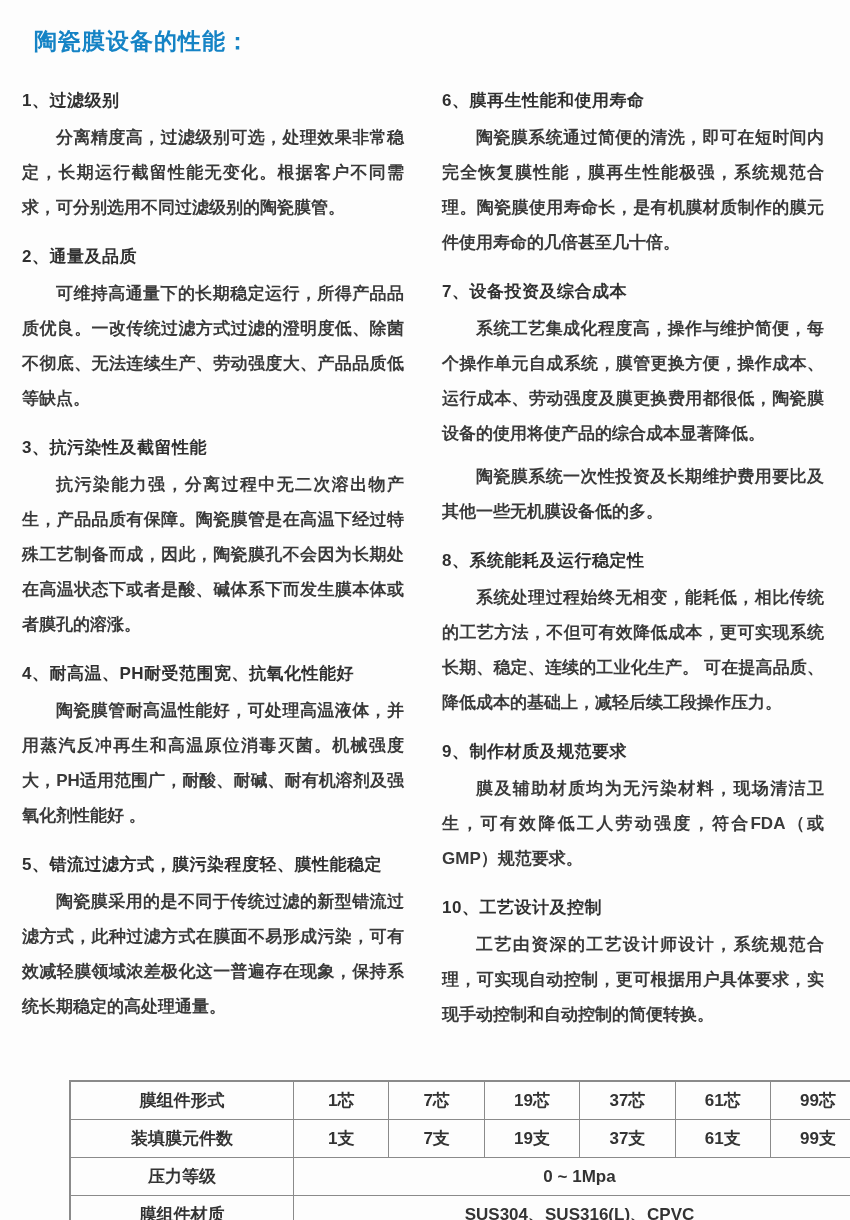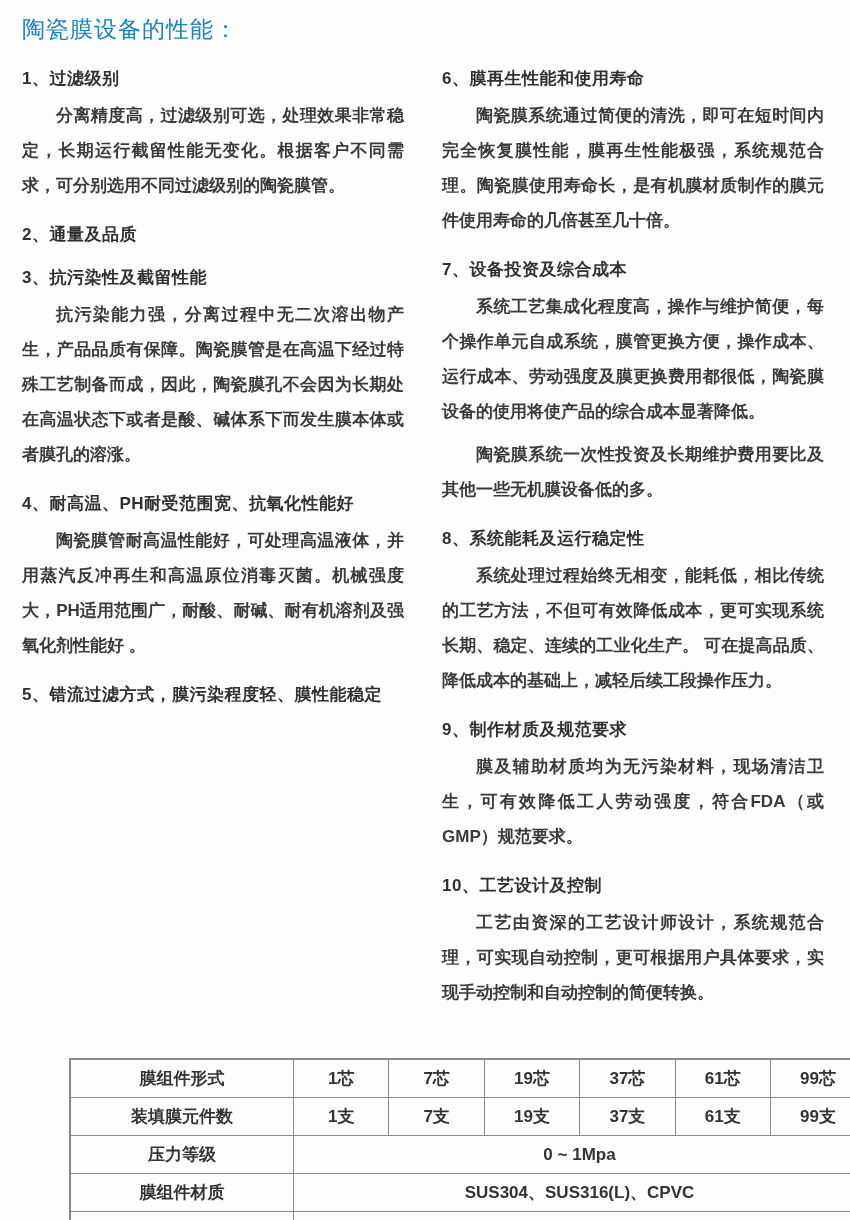--- a/index.html
+++ b/index.html
@@ -16,22 +16,22 @@
     box-sizing: border-box;
     overflow: hidden;
   }
   .page {
     padding: 14px 26px 0 22px;
     box-sizing: border-box;
   }
   .doc-title {
     color: #1583c5;
     font-size: 23px;
-    font-weight: normal;
-    margin: 0;
+    font-weight: bold;
+    margin: 12px;
     letter-spacing: 1px;
   }
   .columns {
     display: flex;
     gap: 38px;
     margin-top: 2px;
   }
   .col {
     flex: 1;
     min-width: 0;
@@ -85,31 +85,33 @@
 
   <div class="columns">
 
     <div class="col">
       <div>
         <h2 class="section-heading">1、过滤级别</h2>
         <p class="para">分离精度高，过滤级别可选，处理效果非常稳定，长期运行截留性能无变化。根据客户不同需求，可分别选用不同过滤级别的陶瓷膜管。</p>
       </div>
       <div>
         <h2 class="section-heading">2、通量及品质</h2>
+        <p class="para">可维持高通量下的长期稳定运行，所得产品品质优良。一改传统过滤方式过滤的澄明度低、除菌不彻底、无法连续生产、劳动强度大、产品品质低等缺点。</p>
       </div>
       <div>
         <h2 class="section-heading">3、抗污染性及截留性能</h2>
         <p class="para">抗污染能力强，分离过程中无二次溶出物产生，产品品质有保障。陶瓷膜管是在高温下经过特殊工艺制备而成，因此，陶瓷膜孔不会因为长期处在高温状态下或者是酸、碱体系下而发生膜本体或者膜孔的溶涨。</p>
       </div>
       <div>
         <h2 class="section-heading">4、耐高温、PH耐受范围宽、抗氧化性能好</h2>
         <p class="para">陶瓷膜管耐高温性能好，可处理高温液体，并用蒸汽反冲再生和高温原位消毒灭菌。机械强度大，PH适用范围广，耐酸、耐碱、耐有机溶剂及强氧化剂性能好 。</p>
       </div>
       <div>
         <h2 class="section-heading">5、错流过滤方式，膜污染程度轻、膜性能稳定</h2>
+        <p class="para">陶瓷膜采用的是不同于传统过滤的新型错流过滤方式，此种过滤方式在膜面不易形成污染，可有效减轻膜领域浓差极化这一普遍存在现象，保持系统长期稳定的高处理通量。</p>
       </div>
     </div>
 
     <div class="col">
       <div>
         <h2 class="section-heading">6、膜再生性能和使用寿命</h2>
         <p class="para">陶瓷膜系统通过简便的清洗，即可在短时间内完全恢复膜性能，膜再生性能极强，系统规范合理。陶瓷膜使用寿命长，是有机膜材质制作的膜元件使用寿命的几倍甚至几十倍。</p>
       </div>
       <div>
         <h2 class="section-heading">7、设备投资及综合成本</h2>

